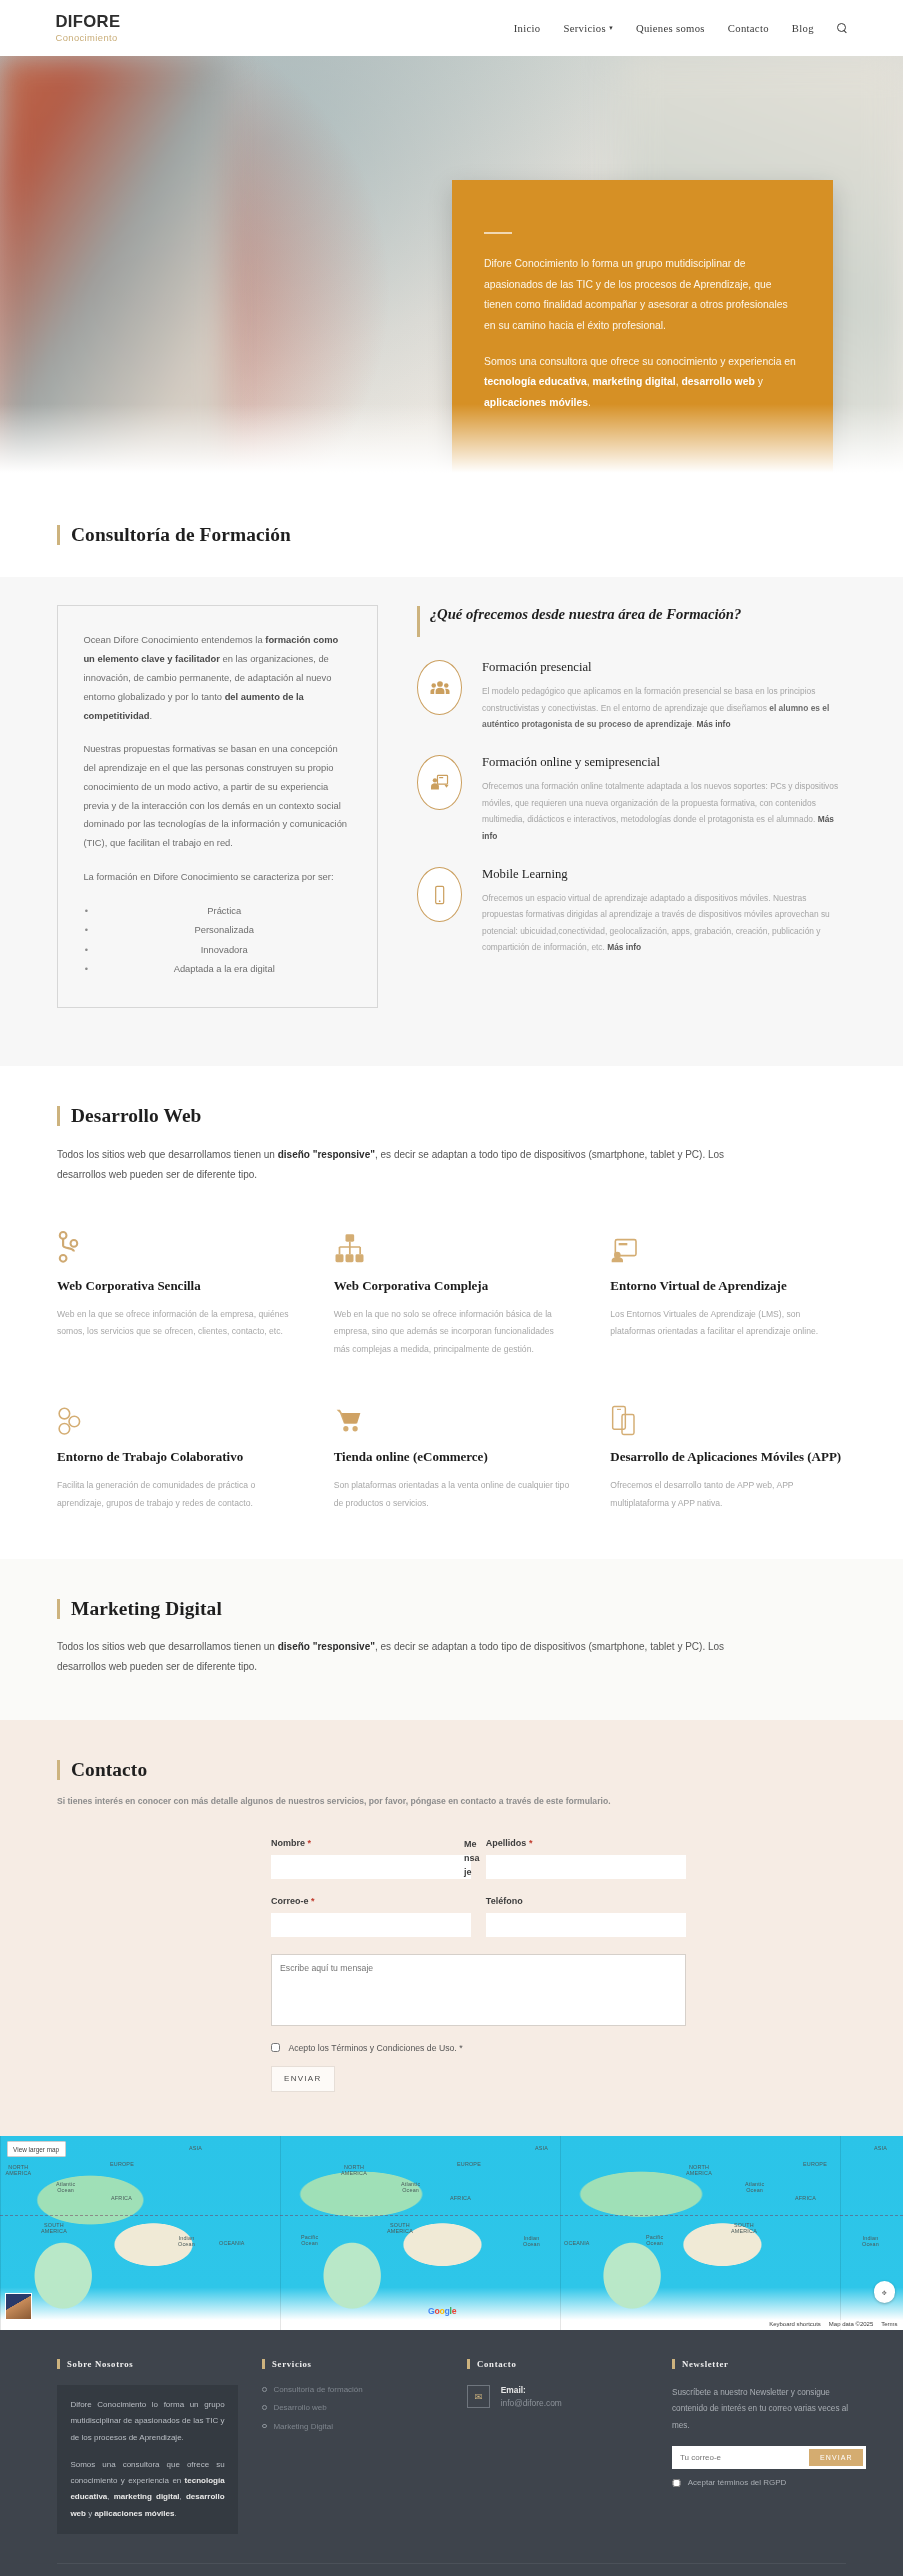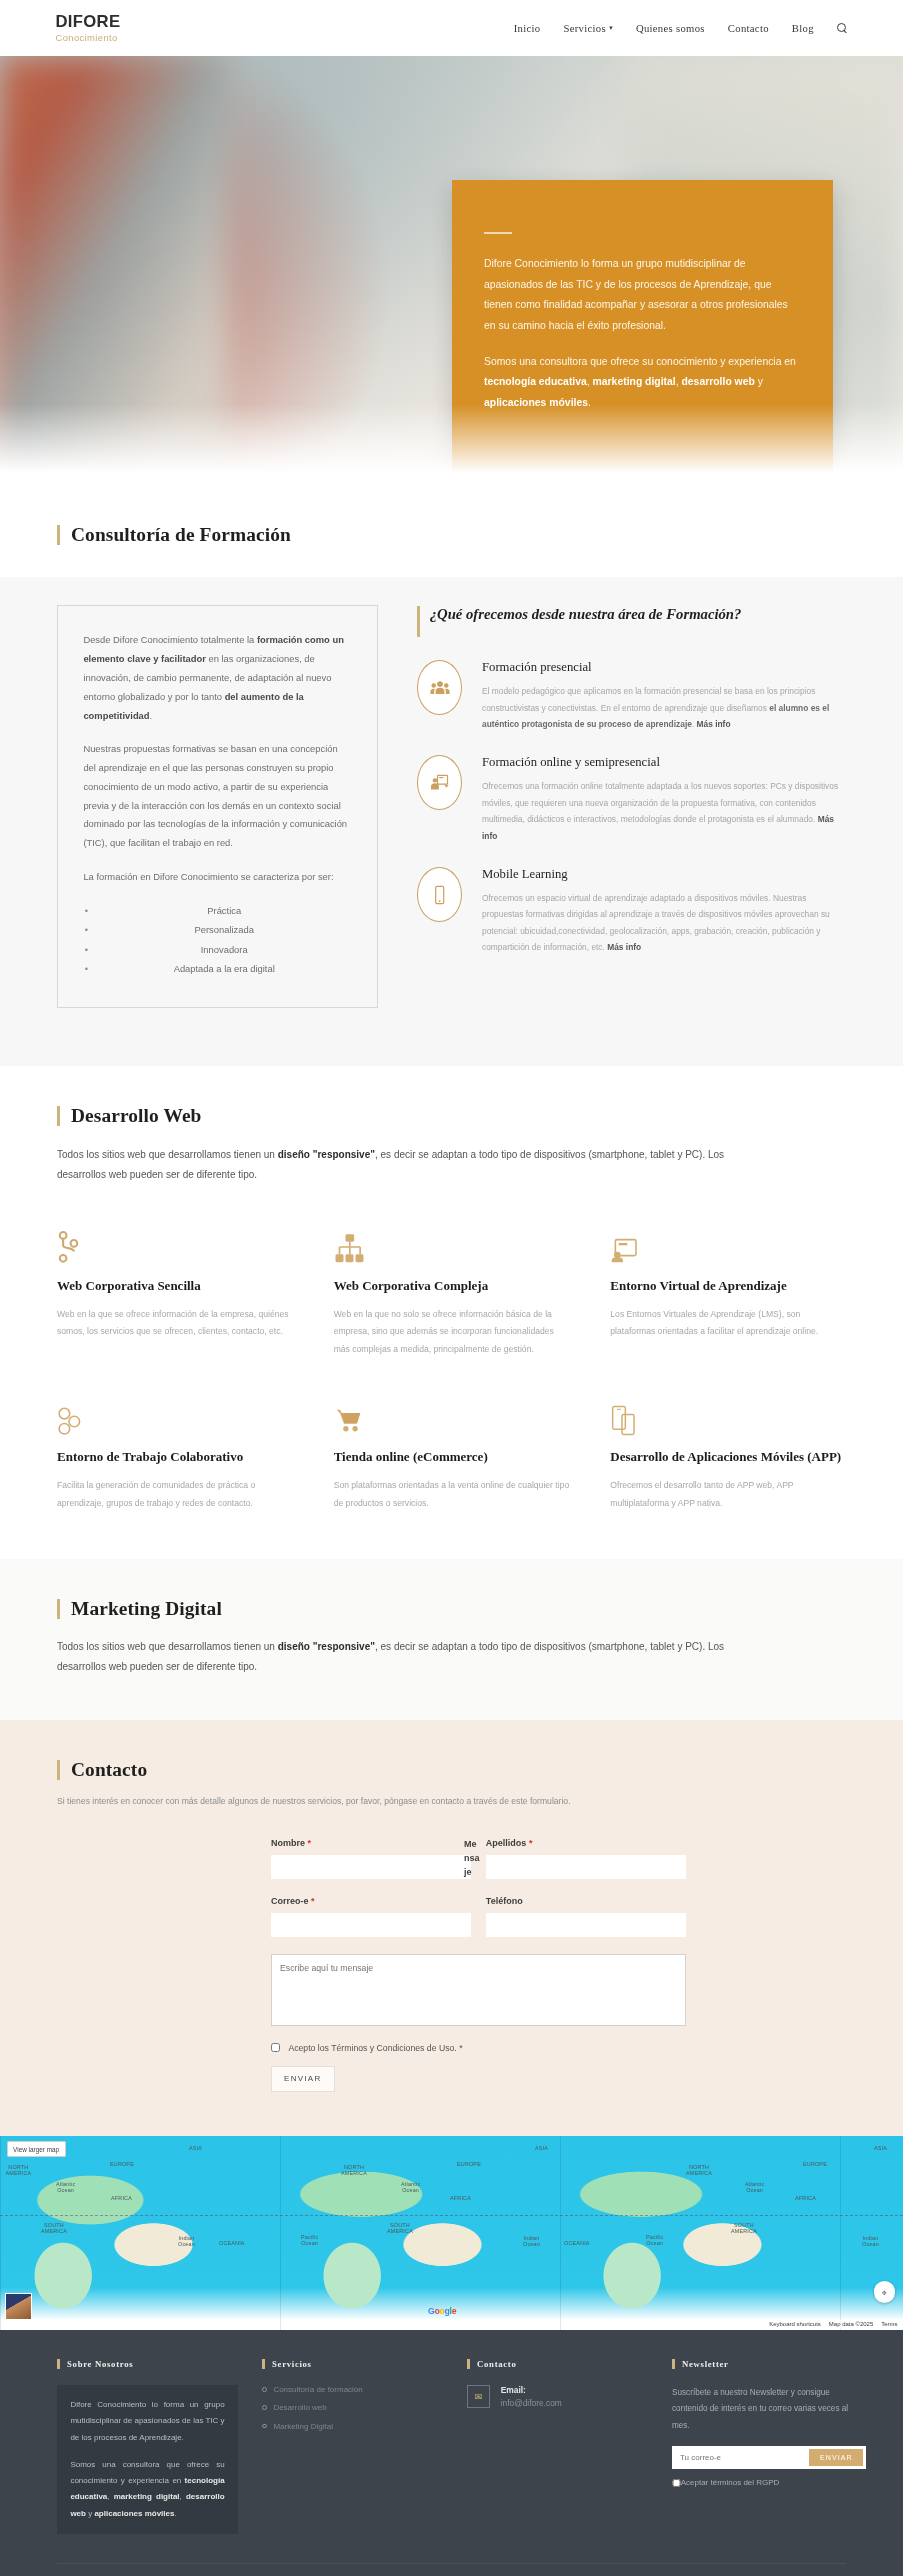--- a/index.html
+++ b/index.html
@@ -117,21 +117,21 @@
     font-family: "Liberation Serif", serif; font-size: 13px; color: #1c1c1c; font-weight: 700; line-height: 1.35;
     margin-bottom: 12px;
   }
   .svc p { font-size: 8.6px; line-height: 2.0; color: #a8a8a8; }
 
   
   .s-marketing { background: #fafaf8; padding: 39px 0 43px; }
 
   
   .s-contacto { background: #f6ece4; padding: 39px 0 44px; }
-  .contact-sub { font-size: 8.6px; color: #8d8d8d; margin-top: 14.7px; }
+  .contact-sub { font-size: 8.6px; color: #8d8d8d; margin-top: 14.7px; font-weight: bold; }
   .form { width: 415px; margin: 32px 0 0 214px; position: relative; }
   .form-row { display: flex; gap: 14.7px; margin-bottom: 17.4px; }
   .fg { flex: 1; }
   .fg label, .msg-label {
     display: block; font-size: 9px; font-weight: 700; color: #3d3d3d; margin-bottom: 6.7px;
   }
   .req { color: #c0392b; }
   .fg input[type=text] {
     width: 100%; height: 24px; border: none; background: #fff; padding: 0 6.7px; font-size: 8.7px;
     font-family: "Liberation Sans", sans-serif; color:#333;
@@ -225,21 +225,21 @@
   .news-box { background: #fff; display:flex; align-items:center; height: 23px; padding-left: 8px; }
   .news-box input {
     border:none; outline:none; flex:1; font-size: 8px; color:#777;
     font-family:"Liberation Sans", sans-serif;
   }
   .news-box button {
     background:#d4ac70; border:none; color:#fff; font-size: 7px; letter-spacing: 1.1px;
     padding: 0 10.7px; height: 17.4px; margin-right: 2.7px; cursor:pointer;
     font-family:"Liberation Sans", sans-serif;
   }
-  .news-terms { display:flex; align-items:center; gap:0; margin-top: 9.4px; }
+  .news-terms { display:flex; align-items:center; gap:7px; margin-top: 9.4px; }
   .news-terms input { width:8.7px; height:8.7px; }
   .news-terms span { font-size: 8px; color: #a9aeb4; }
   .f-bottom {
     margin-top: 29px; border-top: 0.7px solid #4b5159; padding: 12px 0 14.7px;
   }
 </style>
 </head>
 <body>
 
 <header class="site-header">
@@ -286,21 +286,21 @@
       <span class="sec-bar"></span>
       <h2>Consultoría de Formación</h2>
     </div>
   </div>
 </div>
 
 <section class="s-consultoria">
   <div class="wrap cons-grid">
     <div class="cons-left">
       <div class="cons-box">
-        <p><span>Desde Difore Conocimiento totalmente la </span><b>formación como un elemento clave y facilitador</b><span> en las organizaciones, de innovación, de cambio permanente, de adaptación al nuevo entorno globalizado y por lo tanto </span><b>del aumento de la competitividad</b><span>.</span></p>
+        <p><span>Ocean Difore Conocimiento entendemos la </span><b>formación como un elemento clave y facilitador</b><span> en las organizaciones, de innovación, de cambio permanente, de adaptación al nuevo entorno globalizado y por lo tanto </span><b>del aumento de la competitividad</b><span>.</span></p>
         <p>Nuestras propuestas formativas se basan en una concepción del aprendizaje en el que las personas construyen su propio conocimiento de un modo activo, a partir de su experiencia previa y de la interacción con los demás en un contexto social dominado por las tecnologías de la información y comunicación (TIC), que facilitan el trabajo en red.</p>
         <p>La formación en Difore Conocimiento se caracteriza por ser:</p>
         <ul>
           <li>Práctica</li>
           <li>Personalizada</li>
           <li>Innovadora</li>
           <li>Adaptada a la era digital</li>
         </ul>
       </div>
     </div>

